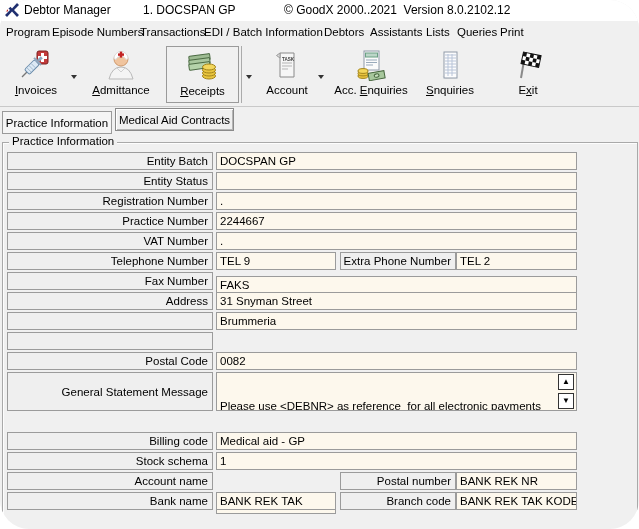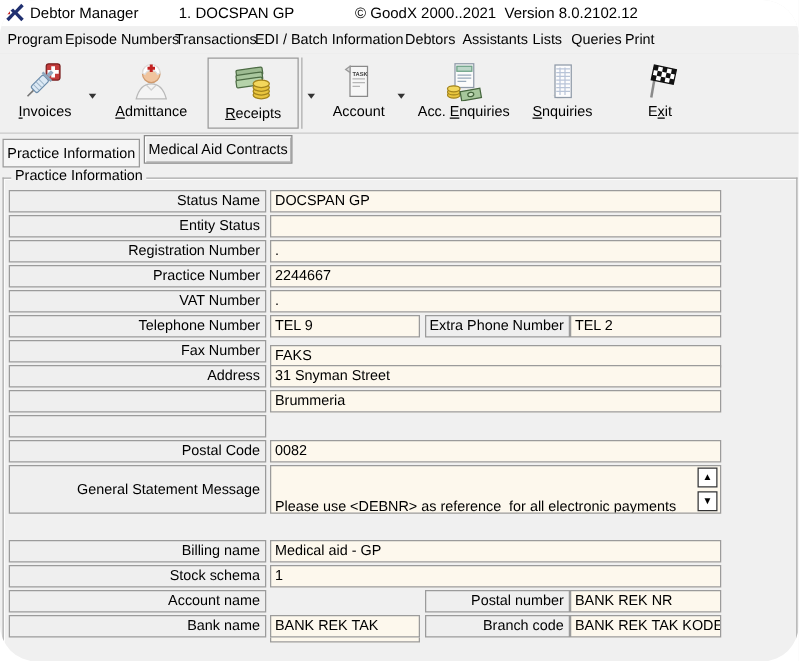--- a/index.html
+++ b/index.html
@@ -211,21 +211,21 @@
       <span class="tlabel"><span>E</span><u>x</u><span>it</span></span>
     </div>
   </div>
 
   <div class="tab" id="tab-practice">Practice Information</div>
   <div class="tab" id="tab-medical">Medical Aid Contracts</div>
 
   <div id="groupbox"></div>
   <div id="groupbox-title">Practice Information</div>
 
-  <div class="lbl" style="top:152px">Status Name</div>
+  <div class="lbl" style="top:152px">Entity Batch</div>
   <div class="val" style="top:152px">DOCSPAN GP</div>
 
   <div class="lbl" style="top:172px">Entity Status</div>
   <div class="val" style="top:172px"></div>
 
   <div class="lbl" style="top:192px">Registration Number</div>
   <div class="val" style="top:192px">.</div>
 
   <div class="lbl" style="top:212px">Practice Number</div>
   <div class="val" style="top:212px">2244667</div>
@@ -253,21 +253,21 @@
   <div class="val" style="top:352px">0082</div>
 
   <div class="lbl tall" style="top:372px">General Statement Message</div>
   <div class="val tall" style="top:372px" id="gsm-box">
     <div style="white-space:pre">Please use &lt;DEBNR&gt; as reference  for all electronic payments</div>
     
     <div class="scrollbtn" id="gsm-up"><span>▲</span></div>
     <div class="scrollbtn" id="gsm-down"><span>▼</span></div>
   </div>
 
-  <div class="lbl" style="top:432px">Billing name</div>
+  <div class="lbl" style="top:432px">Billing code</div>
   <div class="val" style="top:432px">Medical aid - GP</div>
 
   <div class="lbl" style="top:452px">Stock schema</div>
   <div class="val" style="top:452px">1</div>
 
   <div class="lbl" style="top:472px">Account name</div>
   <div class="val half1" style="top:496px">BANK REK NAAM</div>
   <div class="lbl mid" style="top:472px">Postal number</div>
   <div class="val half2" style="top:472px">BANK REK NR</div>
 

